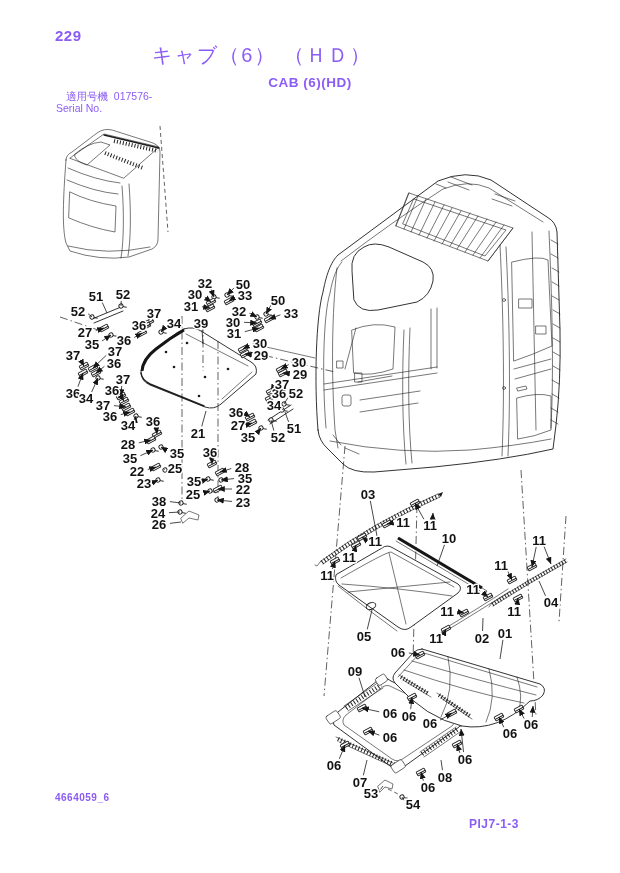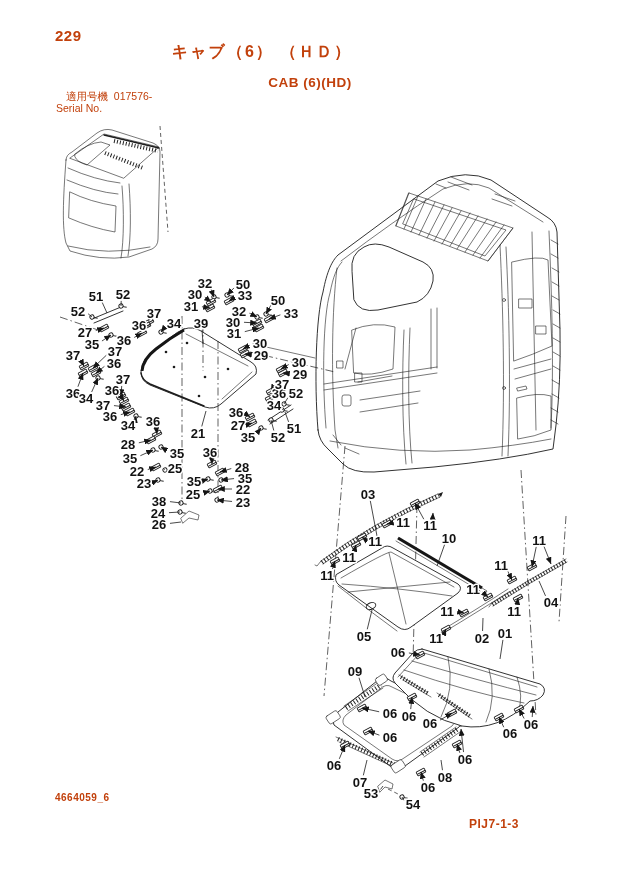--- a/index.html
+++ b/index.html
@@ -1,20 +1,20 @@
 <!DOCTYPE html>
 <html><head>
 <meta charset="utf-8">
 <style>
   html,body{margin:0;padding:0;background:#e8e8e8;}
   .page{position:relative;width:620px;height:873px;background:#ffffff;overflow:hidden;
-        font-family:"Liberation Sans",sans-serif;color:#c2410c;}
+        font-family:"Liberation Sans",sans-serif;color:#8b5cf6;}
   .abs{position:absolute;white-space:pre;}
   .pageno{left:55px;top:27px;font-size:15px;font-weight:700;letter-spacing:.5px;}
-  .title-jp{left:0;top:42px;width:524px;text-align:center;font-size:16px;font-weight:700;letter-spacing:2px;}
+  .title-jp{left:0;top:42px;width:524px;text-align:center;font-size:20px;font-weight:400;letter-spacing:2px;}
   .title-en{left:0;top:75px;width:620px;text-align:center;font-size:13.5px;font-weight:600;letter-spacing:.5px;}
   .serial{left:56px;top:91px;font-size:10.5px;line-height:11.5px;}
   .serial .l1{padding-left:10px;}
   .fleft{left:55px;top:792px;font-size:10px;font-weight:600;letter-spacing:.5px;}
   .fright{left:469px;top:817px;font-size:12px;font-weight:600;letter-spacing:.5px;}
   svg{position:absolute;left:0;top:0;}
   .ln{fill:none;stroke:#1c1c1c;stroke-width:.9;stroke-linecap:round;stroke-linejoin:round;}
   .thin{stroke-width:.6;}
   .med{stroke-width:1.4;}
   .thk{stroke-width:3;}

